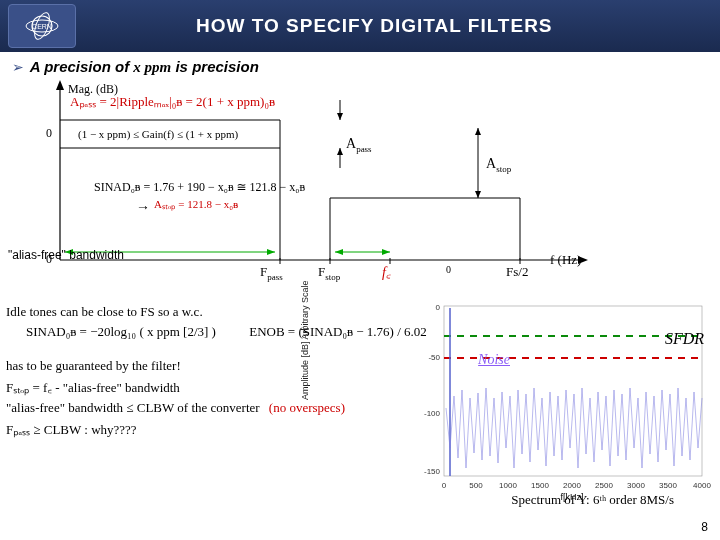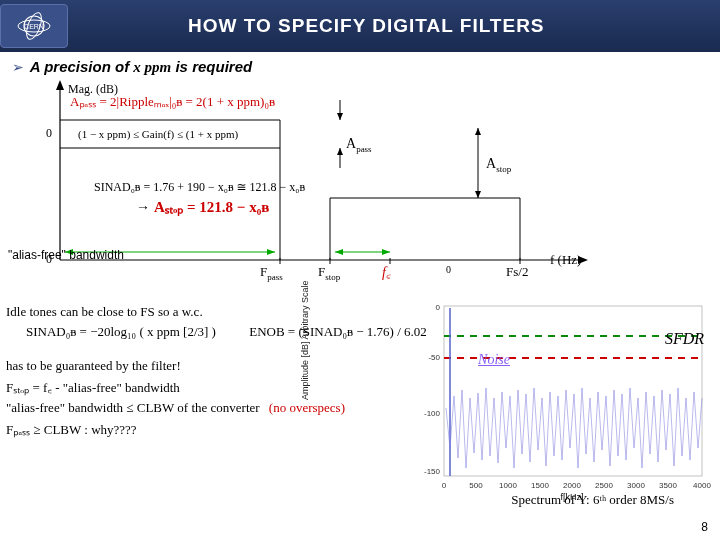--- a/index.html
+++ b/index.html
@@ -9,21 +9,21 @@
     font-family: Arial, sans-serif;
     background: #fff;
     position: relative;
     overflow: hidden;
   }
   .header {
     background: linear-gradient(#2a3f6f, #1a2a4f);
     height: 52px;
     display: flex;
     align-items: center;
-    padding: 0 0;
+    padding: 0 8px;
   }
   .logo {
     width: 68px;
     height: 44px;
     background: #3a5088;
     border: 1px solid #5a70a8;
     border-radius: 4px;
     display: flex;
     align-items: center;
     justify-content: center;
@@ -132,21 +132,21 @@
   </div>
   <div class="title">HOW TO SPECIFY DIGITAL FILTERS</div>
 </div>
 
 <div class="content">
   <div class="req-line">
     <span class="bullet">➢</span>
     <span class="req">
       <span>A precision of </span>
       <span style="font-family:'Cambria Math',serif;font-style:italic">x ppm</span>
-      <span> is required</span>
+      <span> is precision</span>
     </span>
   </div>
 
   <div class="diagram">
     <svg width="560" height="195">
 
       <line x1="20" y1="5" x2="20" y2="180" stroke="#000" stroke-width="1.2"></line>
       <polygon points="20,0 16,10 24,10" fill="#000"></polygon>
       <line x1="20" y1="180" x2="540" y2="180" stroke="#000" stroke-width="1.2"></line>
       <polygon points="548,180 538,176 538,184" fill="#000"></polygon>
@@ -187,21 +187,21 @@
     <span class="lbl eq" style="left:38px;top:48px;font-size:11px">(1 − x ppm) ≤ Gain(f) ≤ (1 + x ppm)</span>
     <span class="lbl" style="left:6px;top:46px">0</span>
     <span class="lbl" style="left:306px;top:56px;font-size:14px">
       <span>A</span><sub class="sub">pass</sub>
     </span>
     <span class="lbl" style="left:446px;top:76px;font-size:14px">
       <span>A</span><sub class="sub">stop</sub>
     </span>
     <span class="lbl eq" style="left:54px;top:100px;font-size:12px">SINAD₀ᴃ = 1.76 + 190 − x₀ᴃ ≅ 121.8 − x₀ᴃ</span>
     <span class="lbl" style="left:96px;top:118px;font-size:14px">→</span>
-    <span class="lbl red eq" style="left:114px;top:116px;font-size:15px;font-weight:bold">Aₛₜₒₚ = 121.8 − x₀ᴃ</span>
+    <span class="lbl red eq" style="left:114px;top:116px;font-size:11px;font-weight:normal">Aₛₜₒₚ = 121.8 − x₀ᴃ</span>
     <span class="lbl" style="left:6px;top:172px">0</span>
     <span class="lbl" style="left:220px;top:184px;font-size:13px">
       <span>F</span><sub class="sub">pass</sub>
     </span>
     <span class="lbl" style="left:278px;top:184px;font-size:13px">
       <span>F</span><sub class="sub">stop</sub>
     </span>
     <span class="lbl red" style="left:342px;top:182px;font-size:14px;font-style:italic">f꜀</span>
     <span class="lbl" style="left:466px;top:184px;font-size:13px">Fs/2</span>
     <span class="lbl" style="left:510px;top:172px;font-size:13px">f (Hz)</span>

